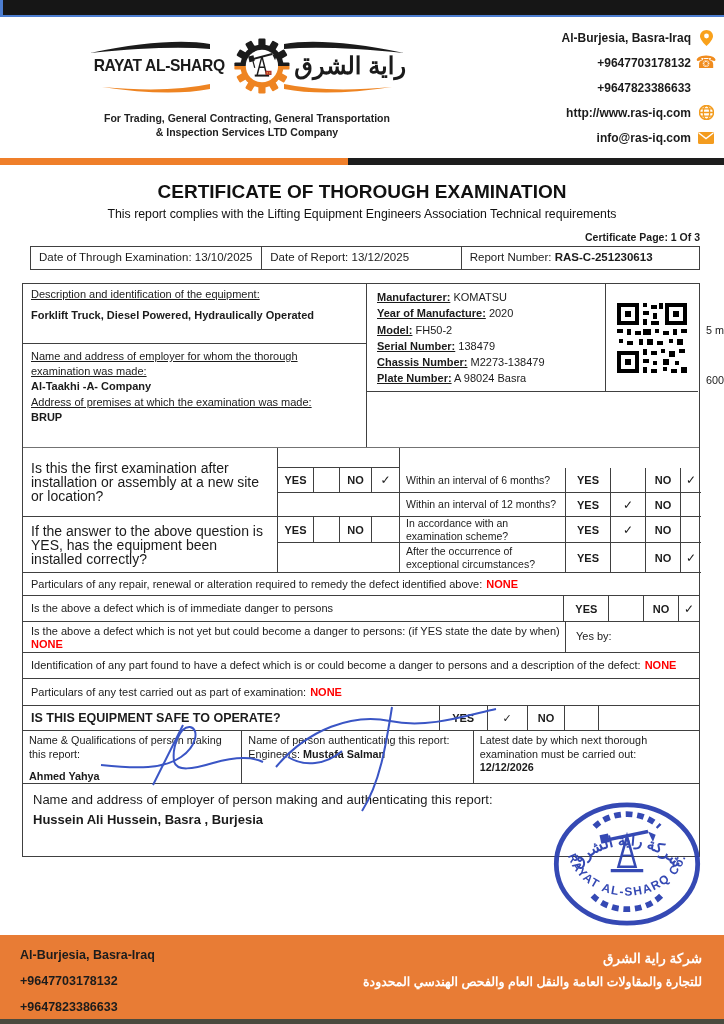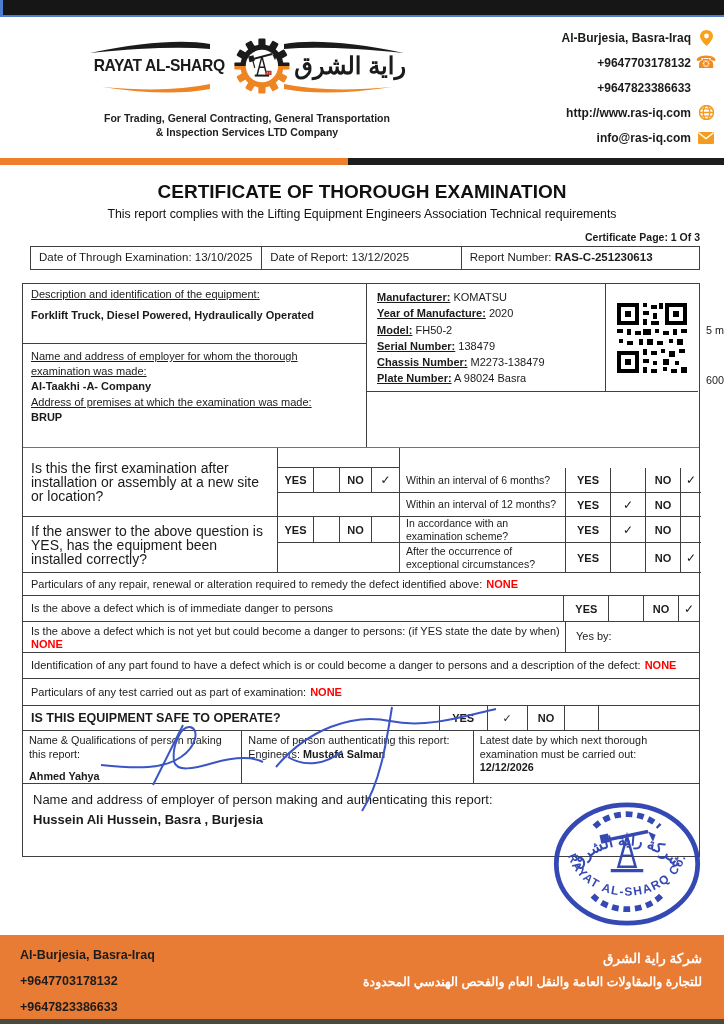--- a/index.html
+++ b/index.html
@@ -74,21 +74,21 @@
   .subq { padding:2px 6px; font-size:10.5px; line-height:12.5px; display:flex; align-items:center; }
   .yn { display:flex; align-items:center; justify-content:center; font-weight:700; font-size:11px; }
   .mk { display:flex; align-items:center; justify-content:center; font-size:12px; }
   .bhdr { font-weight:700; font-size:11.5px; padding:3px 6px; }
 
   
   .trow { display:flex; border-bottom:1px solid #404040; }
   .trow .txt { padding-left:8px; display:flex; align-items:center; gap:4px; line-height:13px; }
   .cell-br { border-right:1px solid #404040; }
   .r-repair { height:23px; }
-  .r-danger { height:26px;justify-content:flex-end; }
+  .r-danger { height:26px; }
   .r-danger .txt { width:543px; border-right:1px solid #404040; }
   .r-notyet { height:31px; }
   .r-notyet .txt { width:543px; border-right:1px solid #404040; display:block; padding-top:3px; }
   .yesby { padding:8px 0 0 10px; }
   .r-ident { height:26px; }
   .r-test { height:27px; }
   .wrap-inline { display:inline; }
   .r-safe { height:25px; font-weight:700; }
   .r-safe .qsafe { width:418px; border-right:1px solid #404040; font-size:12.5px; display:flex; align-items:center; padding-left:8px; }
   .scell { display:flex; align-items:center; justify-content:center; }

